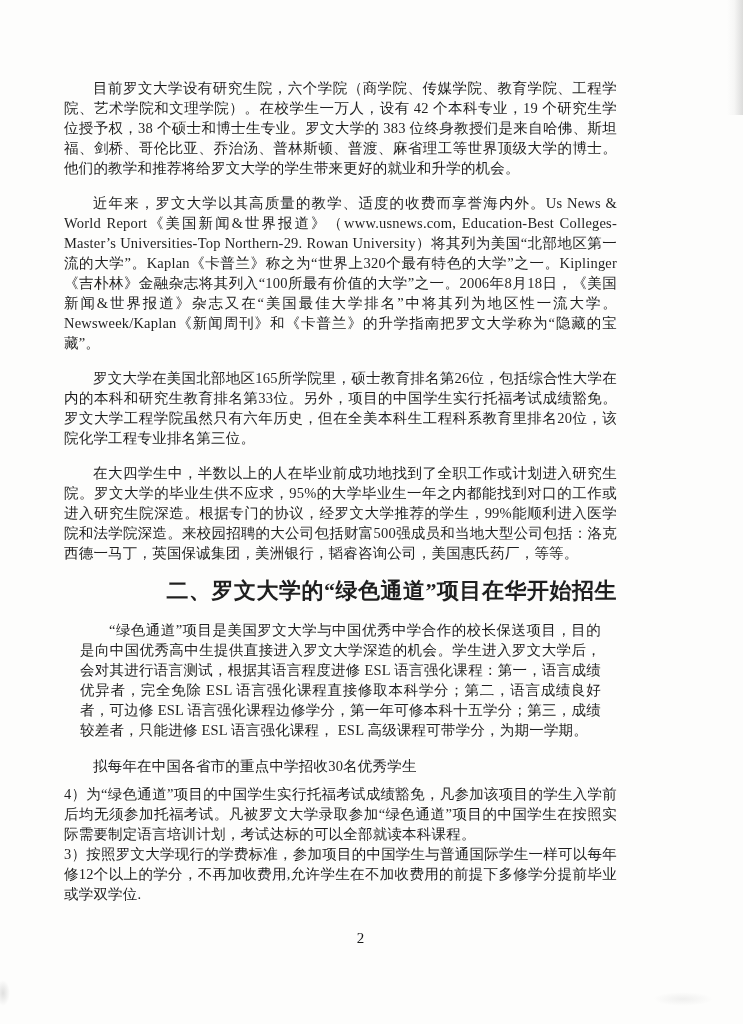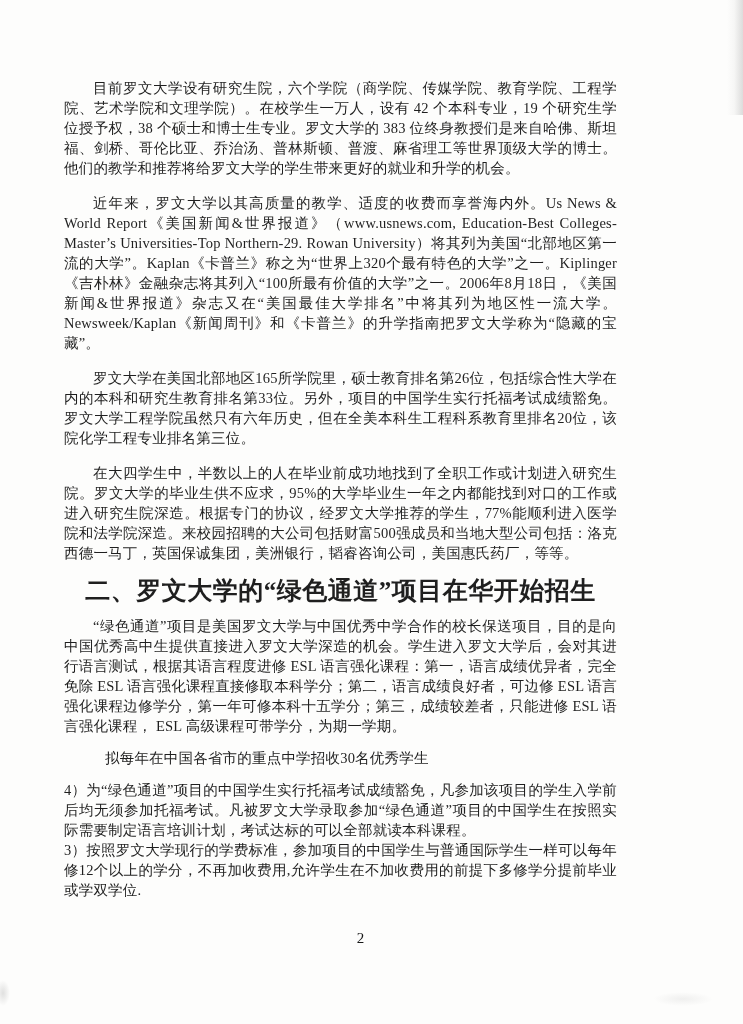--- a/index.html
+++ b/index.html
@@ -46,34 +46,34 @@
     font-size:14.5px;
     line-height:20px;
     text-align:justify;
     letter-spacing:0.2px;
   }
   .para{
     margin:0 0 15px 0;
     text-indent:2em;
   }
   .section-heading{
-    margin:8px 0 12px 0;
-    font-size:25px;
+    margin:8px 0 6px 0;
+    font-size:22px;
     line-height:26px;
     font-weight:bold;
     text-indent:0;
     letter-spacing:0.5px;
-    text-align:center;
+    text-align:right;
   }
   .intro-para{
-    margin:0;
+    margin:16px;
     text-indent:2em;
   }
   .recruit-line{
-    margin:12px;
+    margin:0;
     text-indent:2em;
   }
   .items{
     margin-top:8px;
   }
   .list-item{
     margin:0;
     text-indent:0;
   }
   .page-number{
@@ -96,21 +96,21 @@
   <div class="scan-smudge-br"></div>
 
   <div class="text-block">
 
     <p class="para">目前罗文大学设有研究生院，六个学院（商学院、传媒学院、教育学院、工程学院、艺术学院和文理学院）。在校学生一万人，设有 42 个本科专业，19 个研究生学位授予权，38 个硕士和博士生专业。罗文大学的 383 位终身教授们是来自哈佛、斯坦福、剑桥、哥伦比亚、乔治汤、普林斯顿、普渡、麻省理工等世界顶级大学的博士。他们的教学和推荐将给罗文大学的学生带来更好的就业和升学的机会。</p>
 
     <p class="para">近年来，罗文大学以其高质量的教学、适度的收费而享誉海内外。Us News &amp; World Report《美国新闻&amp;世界报道》（www.usnews.com, Education-Best Colleges-Master’s Universities-Top Northern-29. Rowan University）将其列为美国“北部地区第一流的大学”。Kaplan《卡普兰》称之为“世界上320个最有特色的大学”之一。Kiplinger《吉朴林》金融杂志将其列入“100所最有价值的大学”之一。2006年8月18日，《美国新闻&amp;世界报道》杂志又在“美国最佳大学排名”中将其列为地区性一流大学。Newsweek/Kaplan《新闻周刊》和《卡普兰》的升学指南把罗文大学称为“隐藏的宝藏”。</p>
 
     <p class="para">罗文大学在美国北部地区165所学院里，硕士教育排名第26位，包括综合性大学在内的本科和研究生教育排名第33位。另外，项目的中国学生实行托福考试成绩豁免。罗文大学工程学院虽然只有六年历史，但在全美本科生工程科系教育里排名20位，该院化学工程专业排名第三位。</p>
 
-    <p class="para">在大四学生中，半数以上的人在毕业前成功地找到了全职工作或计划进入研究生院。罗文大学的毕业生供不应求，95%的大学毕业生一年之内都能找到对口的工作或进入研究生院深造。根据专门的协议，经罗文大学推荐的学生，77%能顺利进入医学院和法学院深造。来校园招聘的大公司包括财富500强成员和当地大型公司包括：洛克西德一马丁，英国保诚集团，美洲银行，韬睿咨询公司，美国惠氏药厂，等等。</p>
+    <p class="para">在大四学生中，半数以上的人在毕业前成功地找到了全职工作或计划进入研究生院。罗文大学的毕业生供不应求，95%的大学毕业生一年之内都能找到对口的工作或进入研究生院深造。根据专门的协议，经罗文大学推荐的学生，99%能顺利进入医学院和法学院深造。来校园招聘的大公司包括财富500强成员和当地大型公司包括：洛克西德一马丁，英国保诚集团，美洲银行，韬睿咨询公司，美国惠氏药厂，等等。</p>
 
     <h2 class="section-heading">二、罗文大学的“绿色通道”项目在华开始招生</h2>
 
     <p class="intro-para">“绿色通道”项目是美国罗文大学与中国优秀中学合作的校长保送项目，目的是向中国优秀高中生提供直接进入罗文大学深造的机会。学生进入罗文大学后，会对其进行语言测试，根据其语言程度进修 ESL 语言强化课程：第一，语言成绩优异者，完全免除 ESL 语言强化课程直接修取本科学分；第二，语言成绩良好者，可边修 ESL 语言强化课程边修学分，第一年可修本科十五学分；第三，成绩较差者，只能进修 ESL 语言强化课程， ESL 高级课程可带学分，为期一学期。</p>
 
     <p class="recruit-line">拟每年在中国各省市的重点中学招收30名优秀学生</p>
 
     <div class="items">
       <p class="list-item">4）为“绿色通道”项目的中国学生实行托福考试成绩豁免，凡参加该项目的学生入学前后均无须参加托福考试。凡被罗文大学录取参加“绿色通道”项目的中国学生在按照实际需要制定语言培训计划，考试达标的可以全部就读本科课程。</p>
       <p class="list-item">3）按照罗文大学现行的学费标准，参加项目的中国学生与普通国际学生一样可以每年修12个以上的学分，不再加收费用,允许学生在不加收费用的前提下多修学分提前毕业或学双学位.</p>

